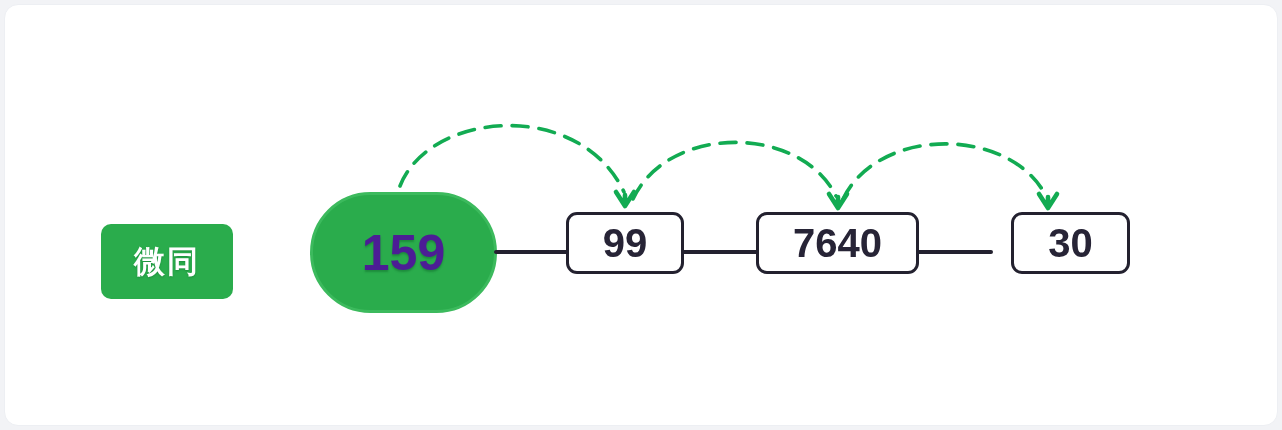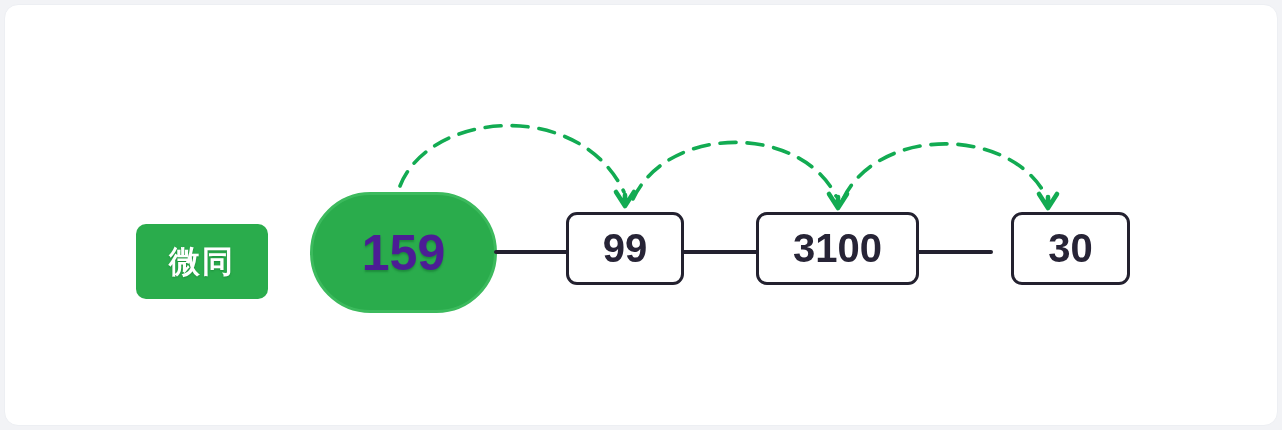--- a/index.html
+++ b/index.html
@@ -30,39 +30,38 @@
     left:101px;top:224px;
     width:132px;height:75px;
     background:var(--green);
     border-radius:10px;
     display:flex;align-items:center;justify-content:center;
     color:#ffffff;
     font-size:31px;
     font-weight:700;
     letter-spacing:2px;
     text-shadow:0 1px 2px rgba(0,90,30,.35);
-    margin-left:35px;
   }
   .node{
     position:absolute;
     display:flex;align-items:center;justify-content:center;
     font-weight:700;
   }
   .node-pill{
     left:310px;top:192px;
     width:187px;height:121px;
     background:var(--green);
     border:3px solid var(--green-border);
     border-radius:62px;
     color:#4c1d95;
     font-size:50px;
     text-shadow:0 2px 2px rgba(0,70,25,.30);
   }
   .node-box{
-    top:212px;height:73px;
+    top:212px;height:62px;
     background:#ffffff;
     border:3.5px solid var(--dark);
     border-radius:11px;
     color:var(--text-dark);
     font-size:40px;
   }
   .node-box-1{left:566px;width:118px;}
   .node-box-2{left:756px;width:163px;}
   .node-box-3{left:990px;width:119px;margin-left:21px;}
   .connector{
@@ -102,21 +101,21 @@
 <div class="watermark">微同</div>
 
 <div class="node node-pill">159</div>
 
 <div class="connector connector-1"></div>
 <div class="connector connector-2"></div>
 <div class="connector connector-3"></div>
 
 <div class="node node-box node-box-1">99</div>
 
-<div class="node node-box node-box-2">3100</div>
+<div class="node node-box node-box-2">7640</div>
 
 <div class="node node-box node-box-3">30</div>
 
 <svg class="arc-layer" viewBox="0 0 1282 430" xmlns="http://www.w3.org/2000/svg">
   <path class="jump-arc" d="M 400 186 C 430 110 580 99 624 192"></path>
   <path class="jump-arc" d="M 633 199 C 668 124 800 124 836 196"></path>
   <path class="jump-arc" d="M 843 199 C 878 126 1010 126 1046 196"></path>
   <g transform="translate(625,206)">
     <path class="arrow-head" d="M -9 -14 L 0 0 L 9 -14 M 0 -11 L 0 0"></path>
   </g>

